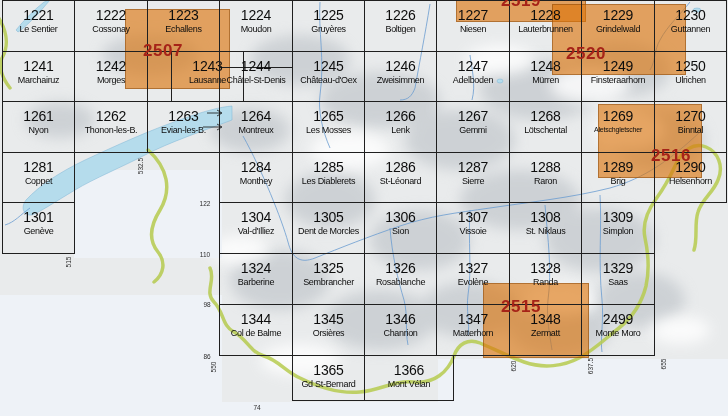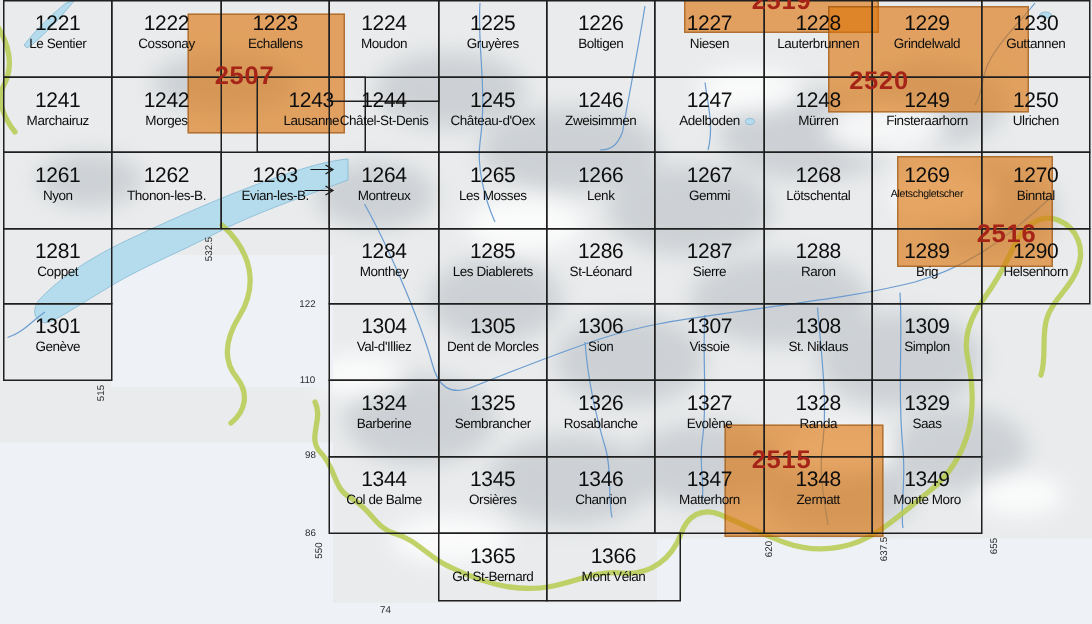--- a/index.html
+++ b/index.html
@@ -343,21 +343,21 @@
     </div>
     <div class="cell" style="left: 436px; top: 304px; width: 74px; height: 52px;">
       <div class="num">1347</div>
       <div class="name">Matterhorn</div>
     </div>
     <div class="cell" style="left: 509px; top: 304px; width: 73px; height: 52px;">
       <div class="num">1348</div>
       <div class="name">Zermatt</div>
     </div>
     <div class="cell" style="left: 581px; top: 304px; width: 74px; height: 52px;">
-      <div class="num">1349</div>
+      <div class="num">2499</div>
       <div class="name">Monte Moro</div>
     </div>
     <div class="cell" style="left: 292px; top: 355px; width: 73px; height: 46px;">
       <div class="num">1365</div>
       <div class="name">Gd St-Bernard</div>
     </div>
     <div class="cell" style="left: 364px; top: 355px; width: 90px; height: 46px;">
       <div class="num">1366</div>
       <div class="name">Mont Vélan</div>
     </div>

